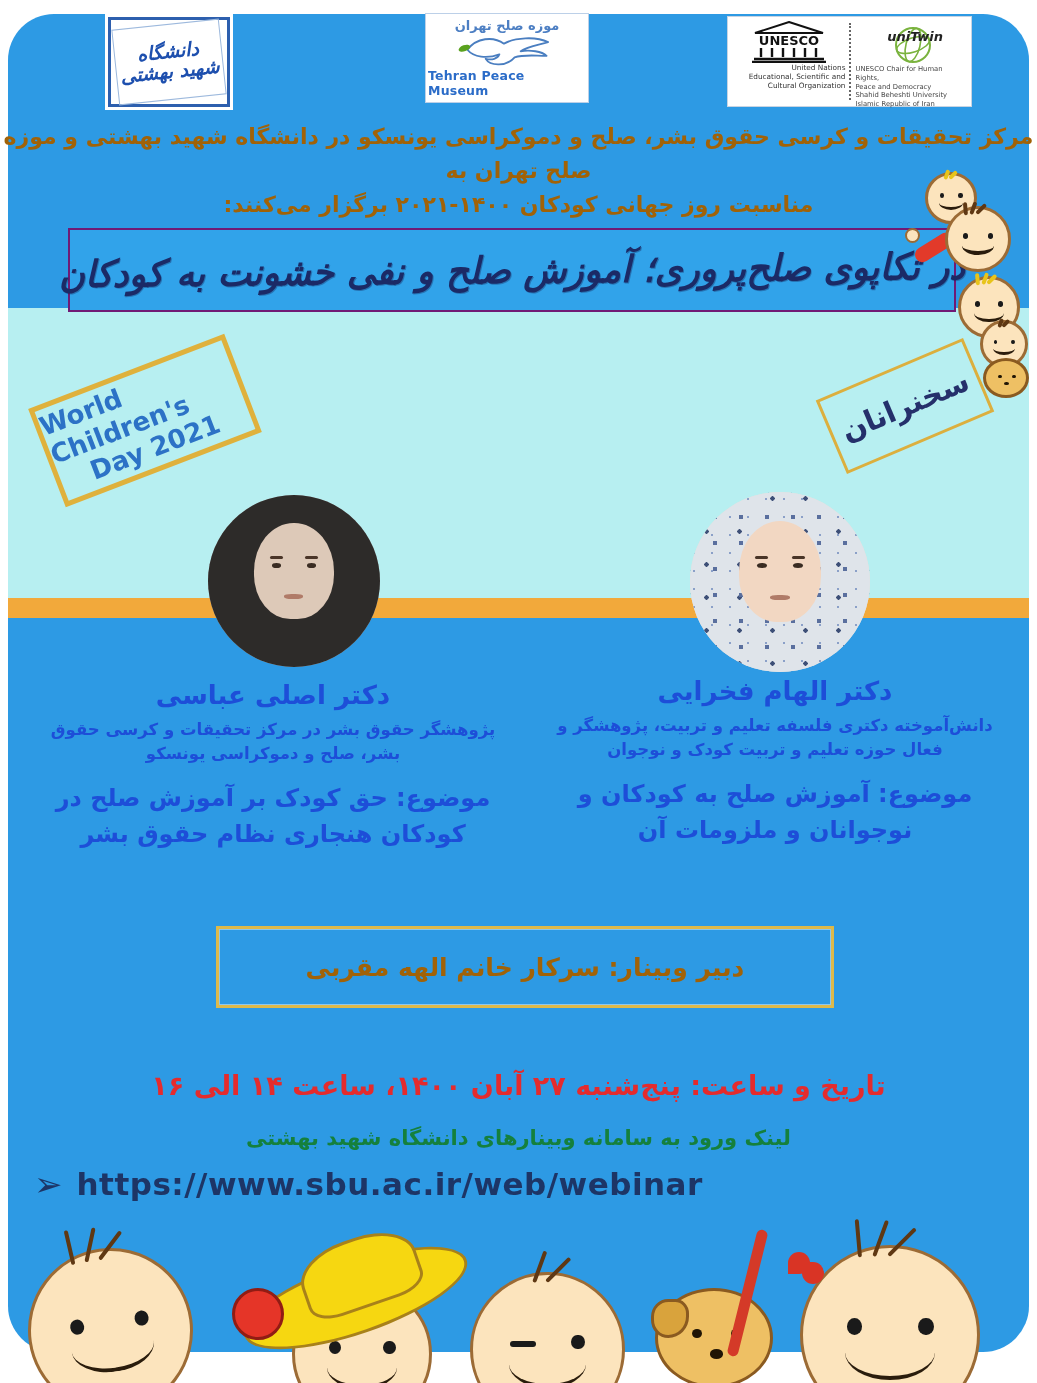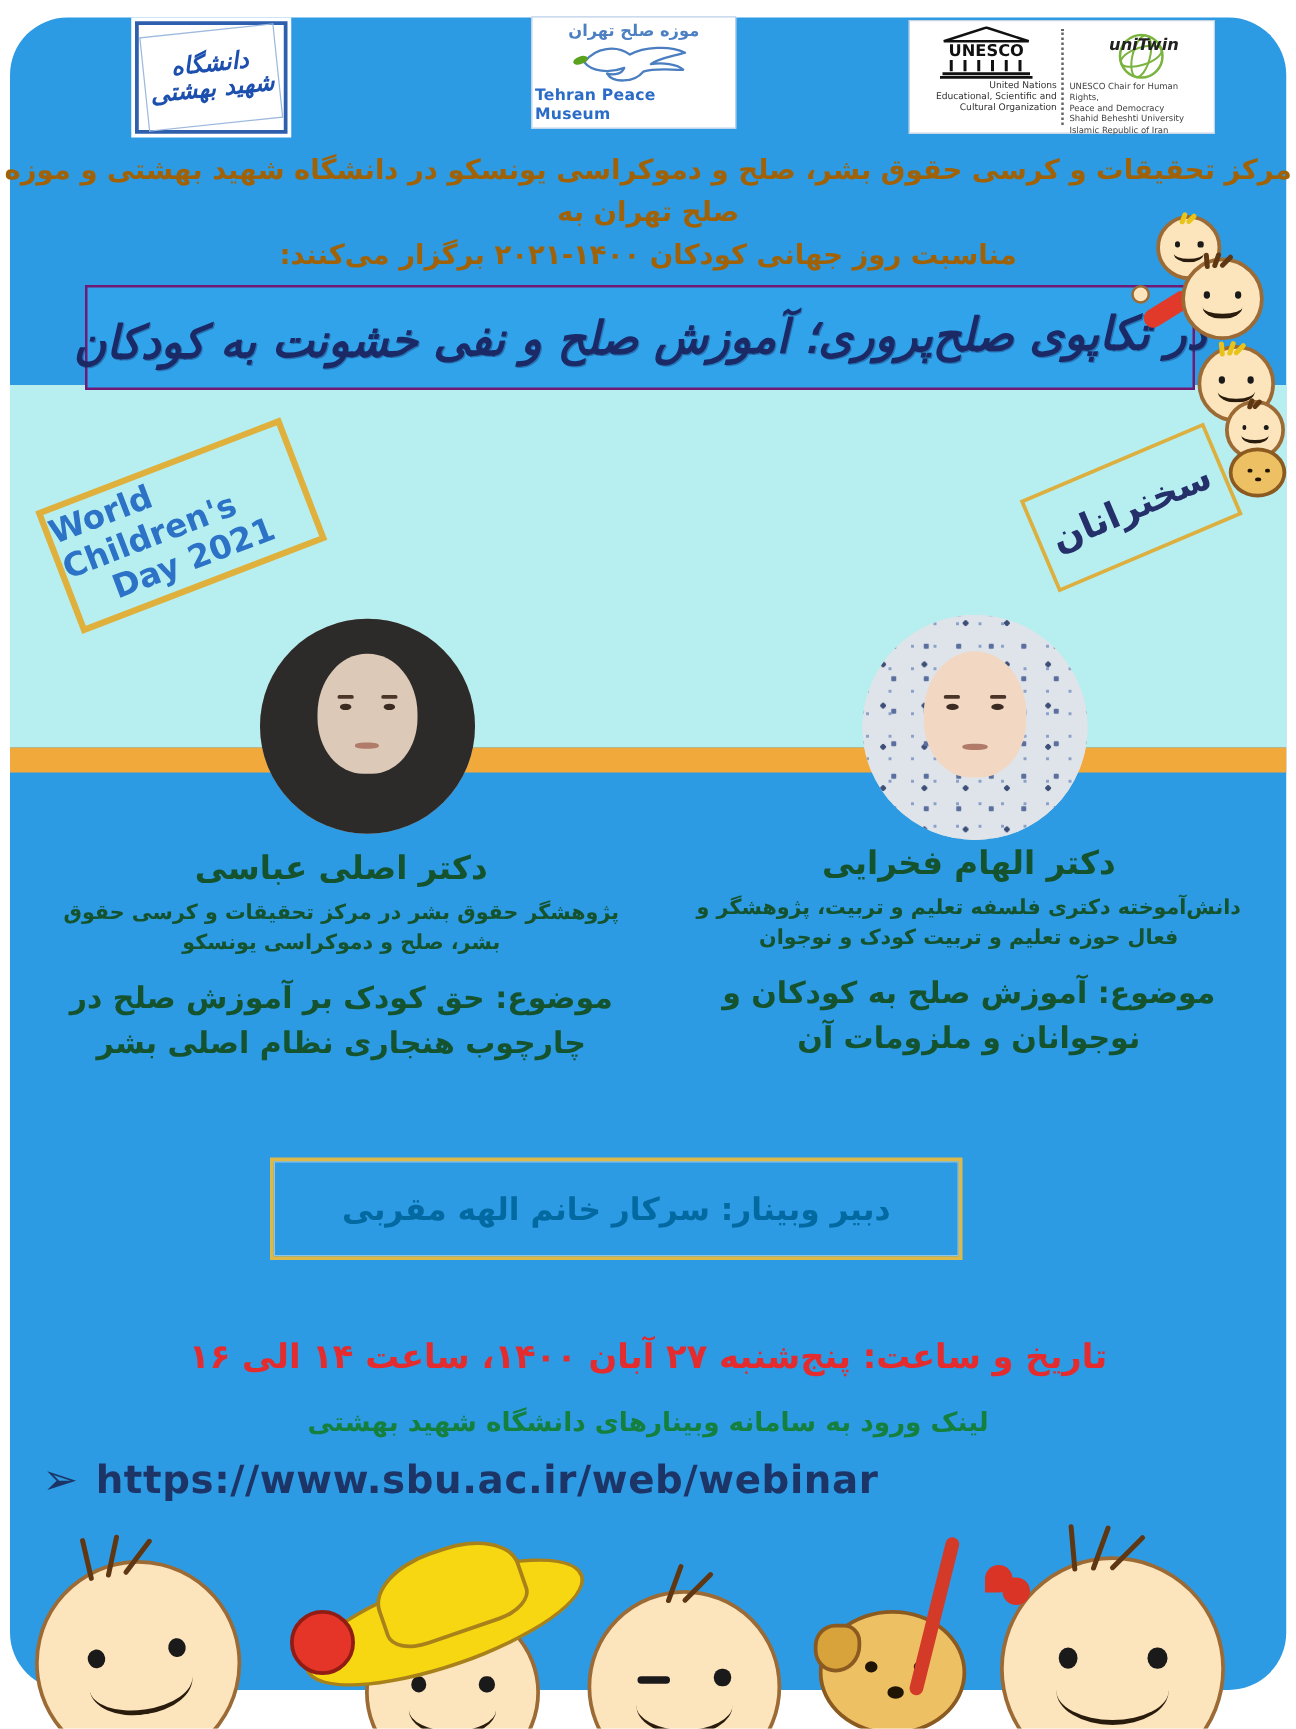--- a/index.html
+++ b/index.html
@@ -61,31 +61,31 @@
   .face-oval { position:absolute; left:27%; top:16%; width:46%; height:56%; border-radius:50% 50% 46% 46%; }
   .photo-left .face-oval { background:#ddc9b8; }
   .photo-right .face-oval { background:#f2d7c2; }
   .f-eye { position:absolute; width:12%; height:5%; background:#3a2c22; border-radius:50%; top:42%; }
   .f-eye.l{ left:22%; } .f-eye.r{ right:22%; }
   .f-brow { position:absolute; width:16%; height:3%; background:#4a3528; border-radius:2px; top:35%; }
   .f-brow.l{ left:20%; } .f-brow.r{ right:20%; }
   .f-mouth { position:absolute; left:38%; top:74%; width:24%; height:5%; background:#b07b68; border-radius:40%; }
 
   
-  .speaker-col { position:absolute; width:470px; text-align:center; direction:rtl; color:#14532d; z-index:3; }
+  .speaker-col { position:absolute; width:470px; text-align:center; direction:rtl; color:#1d4ed8; z-index:3; }
   .col-left { left:38px; top:680px; }
   .col-right { left:540px; top:676px; }
   .sp-name { font-size:26px; font-weight:bold; margin-bottom:8px; }
   .sp-bio { font-size:16.5px; font-weight:bold; line-height:1.45; margin-bottom:14px; }
   .sp-topic { font-size:24px; font-weight:bold; line-height:1.5; }
 
   
-  .mod-box { position:absolute; left:216px; top:926px; width:554px; height:82px; border:3px solid #DDB94A;
+  .mod-box { position:absolute; left:216px; top:926px; width:618px; height:82px; border:3px solid #DDB94A;
              box-shadow:inset 0 0 0 1px rgba(255,255,255,.45); z-index:3;
-             display:flex; flex-direction:column; align-items:center; justify-content:center; direction:rtl; color:#0369a1; }
+             display:flex; flex-direction:column; align-items:center; justify-content:center; direction:rtl; color:#a16207; }
   .mod-line1 { font-size:25px; font-weight:bold; }
   .mod-line2 { font-size:18px; font-weight:bold; margin-top:5px; }
 
   
   .date-line { position:absolute; left:0; right:0; top:1070px; text-align:center; direction:rtl;
                color:#E42B2D; font-weight:bold; font-size:27px; z-index:3; }
   .link-label { position:absolute; left:0; right:0; top:1126px; text-align:center; direction:rtl;
                 color:#15803d; font-weight:bold; font-size:21px; z-index:3; }
   .url-row { position:absolute; left:34px; top:1166px; direction:ltr; display:flex; align-items:center; gap:14px;
              color:#1D3566; z-index:3; }
@@ -216,21 +216,21 @@
       <span class="f-brow r"></span>
       <span class="f-eye l"></span>
       <span class="f-eye r"></span>
       <span class="f-mouth"></span>
     </span>
   </div>
 
   <div class="speaker-col col-left">
     <div class="sp-name">دکتر اصلی عباسی</div>
     <div class="sp-bio">پژوهشگر حقوق بشر در مرکز تحقیقات و کرسی حقوق بشر، صلح و دموکراسی یونسکو</div>
-    <div class="sp-topic">موضوع: حق کودک بر آموزش صلح در چارچوب هنجاری نظام اصلی بشر</div>
+    <div class="sp-topic">موضوع: حق کودک بر آموزش صلح در کودکان هنجاری نظام حقوق بشر</div>
   </div>
   <div class="speaker-col col-right">
     <div class="sp-name">دکتر الهام فخرایی</div>
     <div class="sp-bio">دانش‌آموخته دکتری فلسفه تعلیم و تربیت، پژوهشگر و فعال حوزه تعلیم و تربیت کودک و نوجوان</div>
     <div class="sp-topic">موضوع: آموزش صلح به کودکان و نوجوانان و ملزومات آن</div>
   </div>
 
   <div class="mod-box">
     <div class="mod-line1">دبیر وبینار: سرکار خانم الهه مقربی</div>
   </div>

